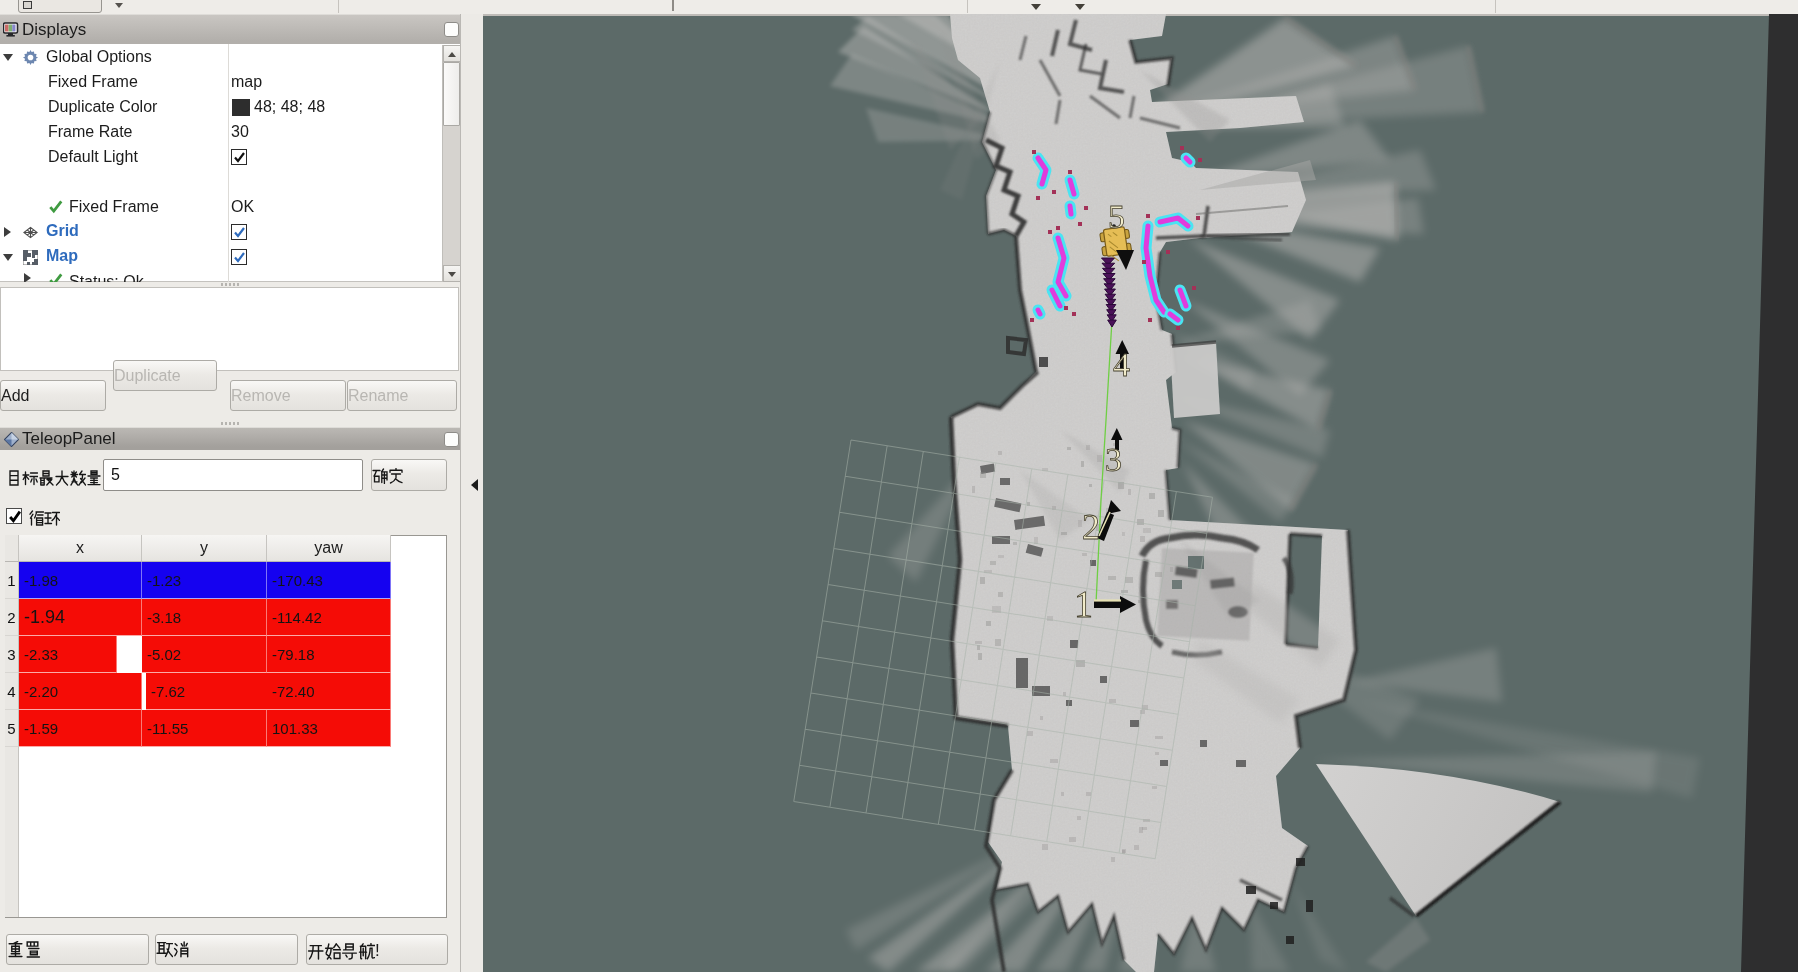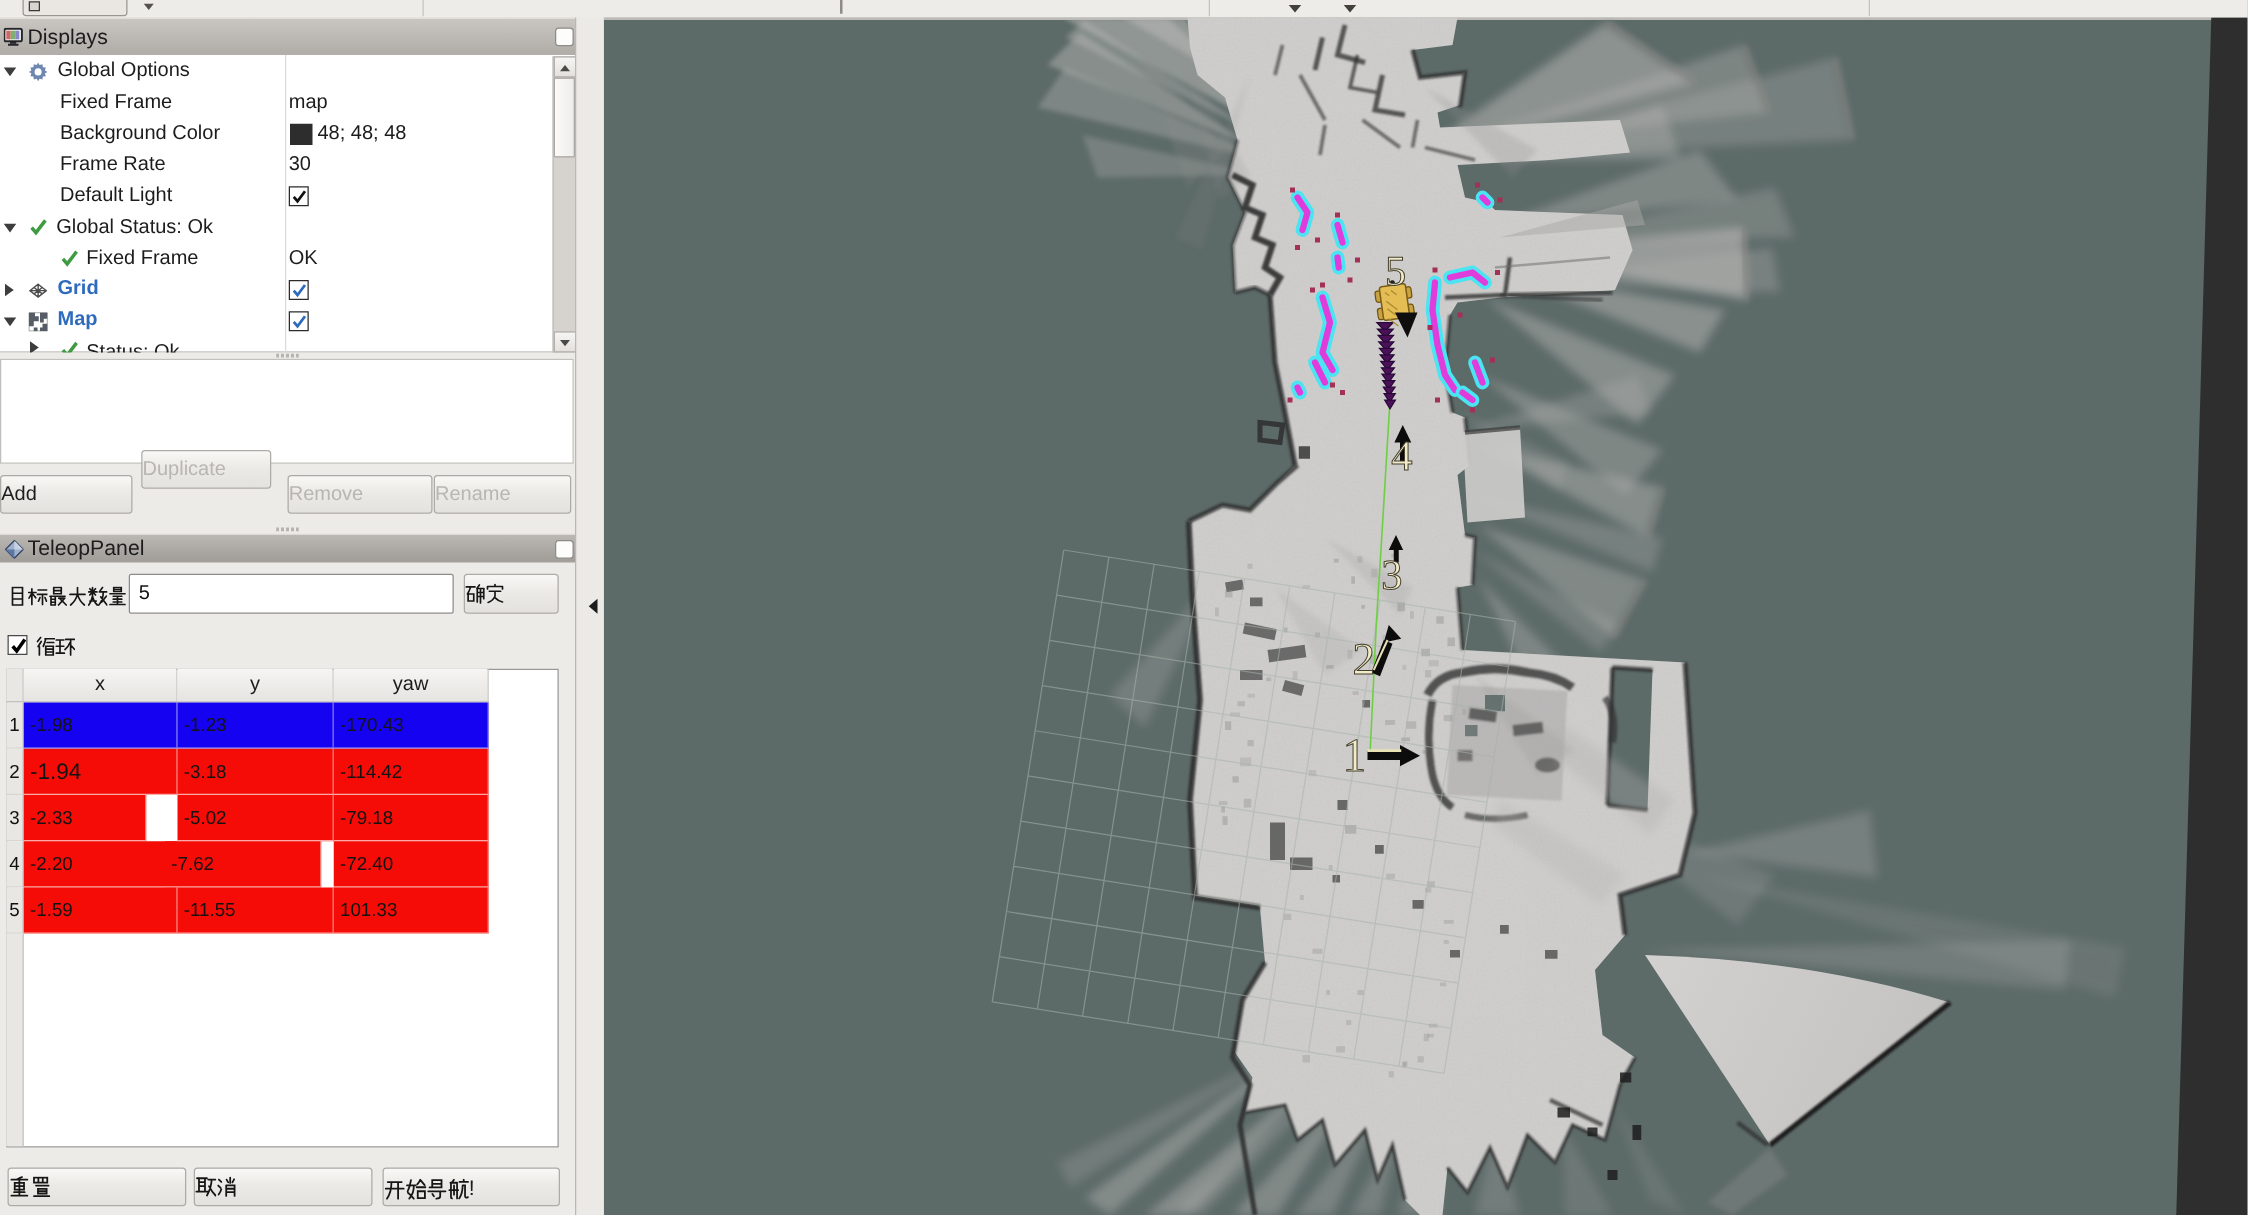--- a/index.html
+++ b/index.html
@@ -54,42 +54,35 @@
         <path fill="#6d87b0" d="M8 0l1.2 2.2 2.5-.7.3 2.5 2.5.3-.7 2.5L16 8l-2.2 1.2.7 2.5-2.5.3-.3 2.5-2.5-.7L8 16l-1.2-2.2-2.5.7-.3-2.5-2.5-.3.7-2.5L0 8l2.2-1.2-.7-2.5 2.5-.3.3-2.5 2.5.7z"></path>
         <circle cx="8" cy="8" r="3" fill="#fff"></circle>
       </svg>
       <span class="abs" style="left:46px;top:3px">Global Options</span>
     </div>
     <div class="row" style="top:70px">
       <span class="abs" style="left:48px;top:3px">Fixed Frame</span>
       <span class="abs" style="left:231px;top:3px">map</span>
     </div>
     <div class="row" style="top:95px">
-      <span class="abs" style="left:48px;top:3px">Background Color</span>
+      <span class="abs" style="left:48px;top:3px">Duplicate Color</span>
       <span class="abs" style="left:232px;top:4px;width:18px;height:17px;background:#2d2d2d"></span>
       <span class="abs" style="left:254px;top:3px">48; 48; 48</span>
     </div>
     <div class="row" style="top:120px">
       <span class="abs" style="left:48px;top:3px">Frame Rate</span>
       <span class="abs" style="left:231px;top:3px">30</span>
     </div>
     <div class="row" style="top:145px">
       <span class="abs" style="left:48px;top:3px">Default Light</span>
       <div class="chk" style="left:231px;top:4px">
         <svg width="13" height="13" viewBox="0 0 13 13">
           <path d="M2 6.5 L5 10 L11 2" fill="none" stroke="#111" stroke-width="2.2"></path>
         </svg>
       </div>
-    </div>
-    <div class="row" style="top:170px">
-      <div class="abs" style="left:3px;top:9px;width:0;height:0;border-left:5.5px solid transparent;border-right:5.5px solid transparent;border-top:7px solid #3d3d3d"></div>
-      <svg class="abs" style="left:23px;top:4px" width="15" height="15" viewBox="0 0 13 13">
-        <path d="M2 7 L5 10.5 L11.5 2" fill="none" stroke="#3f9b41" stroke-width="2.4"></path>
-      </svg>
-      <span class="abs" style="left:45px;top:3px">Global Status: Ok</span>
     </div>
     <div class="row" style="top:195px">
       <svg class="abs" style="left:48px;top:4px" width="15" height="15" viewBox="0 0 13 13">
         <path d="M2 7 L5 10.5 L11.5 2" fill="none" stroke="#3f9b41" stroke-width="2.4"></path>
       </svg>
       <span class="abs" style="left:69px;top:3px">Fixed Frame</span>
       <span class="abs" style="left:231px;top:3px">OK</span>
     </div>
     <div class="row" style="top:220px">
       <div class="abs" style="left:4px;top:7px;width:0;height:0;border-top:5.5px solid transparent;border-bottom:5.5px solid transparent;border-left:7px solid #3d3d3d"></div>
@@ -192,21 +185,21 @@
 <div class="abs" style="left:5px;top:599px;width:14px;height:37px;background:#e9e7e3;border-right:1px solid #c6c4c0;border-bottom:1px solid #d8d6d2;font-size:15px;color:#111;text-align:center;line-height:37px">2</div>
 <div class="abs" style="left:19px;top:599px;width:123px;height:37px;background:#f50c06;border-right:1px solid rgba(255,255,255,.45);border-bottom:1px solid rgba(255,255,255,.65);font-size:18px;color:#141414;line-height:37px;padding-left:5px">-1.94</div>
 <div class="abs" style="left:142px;top:599px;width:125px;height:37px;background:#f50c06;border-right:1px solid rgba(255,255,255,.45);border-bottom:1px solid rgba(255,255,255,.65);font-size:15px;color:#141414;line-height:37px;padding-left:5px">-3.18</div>
 <div class="abs" style="left:267px;top:599px;width:124px;height:37px;background:#f50c06;border-right:1px solid rgba(255,255,255,.45);border-bottom:1px solid rgba(255,255,255,.65);font-size:15px;color:#141414;line-height:37px;padding-left:5px">-114.42</div>
 <div class="abs" style="left:5px;top:636px;width:14px;height:37px;background:#e9e7e3;border-right:1px solid #c6c4c0;border-bottom:1px solid #d8d6d2;font-size:15px;color:#111;text-align:center;line-height:37px">3</div>
 <div class="abs" style="left:19px;top:636px;width:98px;height:37px;background:#f50c06;border-right:1px solid rgba(255,255,255,.45);border-bottom:1px solid rgba(255,255,255,.65);font-size:15px;color:#141414;line-height:37px;padding-left:5px">-2.33</div>
 <div class="abs" style="left:142px;top:636px;width:125px;height:37px;background:#f50c06;border-right:1px solid rgba(255,255,255,.45);border-bottom:1px solid rgba(255,255,255,.65);font-size:15px;color:#141414;line-height:37px;padding-left:5px">-5.02</div>
 <div class="abs" style="left:267px;top:636px;width:124px;height:37px;background:#f50c06;border-right:1px solid rgba(255,255,255,.45);border-bottom:1px solid rgba(255,255,255,.65);font-size:15px;color:#141414;line-height:37px;padding-left:5px">-79.18</div>
 <div class="abs" style="left:5px;top:673px;width:14px;height:37px;background:#e9e7e3;border-right:1px solid #c6c4c0;border-bottom:1px solid #d8d6d2;font-size:15px;color:#111;text-align:center;line-height:37px">4</div>
 <div class="abs" style="left:19px;top:673px;width:123px;height:37px;background:#f50c06;border-right:1px solid rgba(255,255,255,.45);border-bottom:1px solid rgba(255,255,255,.65);font-size:15px;color:#141414;line-height:37px;padding-left:5px">-2.20</div>
-<div class="abs" style="left:132px;top:673px;width:125px;height:37px;background:#f50c06;border-right:1px solid rgba(255,255,255,.45);border-bottom:1px solid rgba(255,255,255,.65);font-size:15px;color:#141414;line-height:37px;padding-left:5px">-7.62</div>
+<div class="abs" style="left:146px;top:673px;width:125px;height:37px;background:#f50c06;border-right:1px solid rgba(255,255,255,.45);border-bottom:1px solid rgba(255,255,255,.65);font-size:15px;color:#141414;line-height:37px;padding-left:5px">-7.62</div>
 <div class="abs" style="left:267px;top:673px;width:124px;height:37px;background:#f50c06;border-right:1px solid rgba(255,255,255,.45);border-bottom:1px solid rgba(255,255,255,.65);font-size:15px;color:#141414;line-height:37px;padding-left:5px">-72.40</div>
 <div class="abs" style="left:5px;top:710px;width:14px;height:37px;background:#e9e7e3;border-right:1px solid #c6c4c0;border-bottom:1px solid #d8d6d2;font-size:15px;color:#111;text-align:center;line-height:37px">5</div>
 <div class="abs" style="left:19px;top:710px;width:123px;height:37px;background:#f50c06;border-right:1px solid rgba(255,255,255,.45);border-bottom:1px solid rgba(255,255,255,.65);font-size:15px;color:#141414;line-height:37px;padding-left:5px">-1.59</div>
 <div class="abs" style="left:142px;top:710px;width:125px;height:37px;background:#f50c06;border-right:1px solid rgba(255,255,255,.45);border-bottom:1px solid rgba(255,255,255,.65);font-size:15px;color:#141414;line-height:37px;padding-left:5px">-11.55</div>
 <div class="abs" style="left:267px;top:710px;width:124px;height:37px;background:#f50c06;border-right:1px solid rgba(255,255,255,.45);border-bottom:1px solid rgba(255,255,255,.65);font-size:15px;color:#141414;line-height:37px;padding-left:5px">101.33</div>
 <div class="abs" style="left:5px;top:747px;width:14px;height:170px;background:#e9e7e3;border-right:1px solid #c6c4c0"></div>
 <div class="btn" style="left:6px;top:934px;width:143px;height:31px;padding-top:6px"><svg class="ck" style="width:17px;height:17px" viewBox="0 0 16 16">
       <path d="M10 0.5 L6 2.5 M2 2.6 H14 M8 2.6 V14.5 M4.5 5 H11.5 V10 H4.5 Z M4.5 7.5 H11.5 M4 12 H12 M2 14.6 H14"></path>
     </svg><svg class="ck" style="width:17px;height:17px" viewBox="0 0 16 16">
       <path d="M3 1 H13 V4.8 H3 Z M6.3 1 V4.8 M9.6 1 V4.8 M4.5 7 H14 M6 9.5 H12.5 V13 H6 Z M6 11.2 H12.5 M3 15 H14.5"></path>

